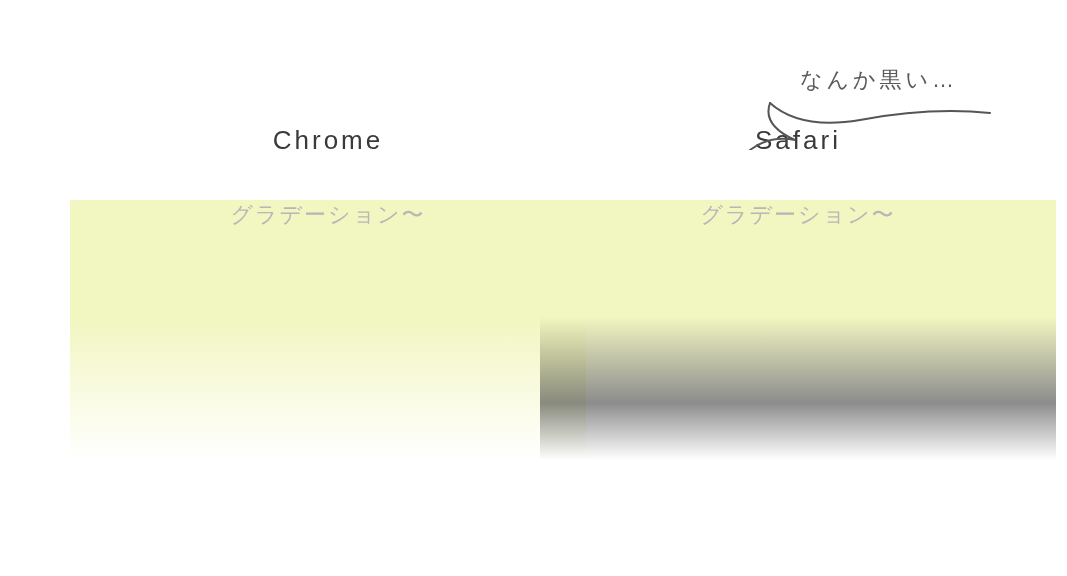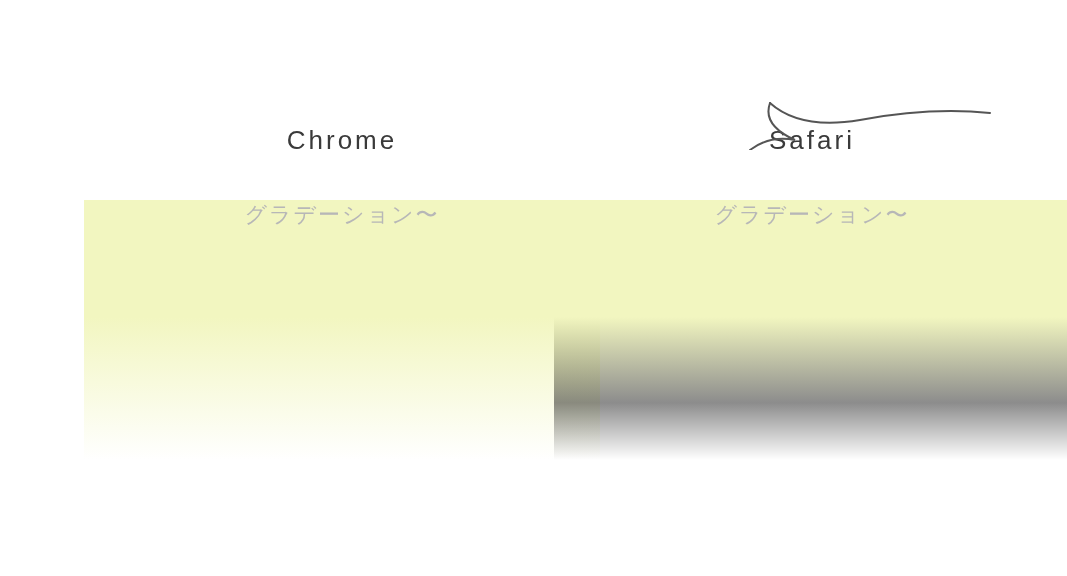--- a/index.html
+++ b/index.html
@@ -13,21 +13,20 @@
   }
   .stage {
     position: relative;
     width: 1067px;
     height: 576px;
   }
   .col {
     position: absolute;
     top: 120px;
     width: 516px;
-    margin-left: 14px;
   }
   .col.left  { left: 70px; }
   .col.right { left: 540px; }
 
   .title {
     text-align: center;
     font-size: 26px;
     color: #3a3a3a;
     letter-spacing: 3px;
     font-weight: 500;
@@ -105,20 +104,21 @@
   </div>
 
   <div class="col right">
     <div class="title">Safari</div>
     <div class="box grad-safari">
       <span class="box-label">グラデーション〜</span>
     </div>
   </div>
 
   <div class="callout-wrap">
+    <div class="callout-text">なんか黒い…</div>
     <svg class="callout-svg" width="260" height="55">
       <path d="M30 8
                Q 60 35, 120 25
                Q 190 12, 250 18" stroke="#555" stroke-width="2" fill="none" stroke-linecap="round"></path>
       <path d="M30 8
                Q 22 30, 55 45
                Q 30 40, 10 55" stroke="#555" stroke-width="2" fill="none" stroke-linecap="round"></path>
     </svg>
   </div>
 

